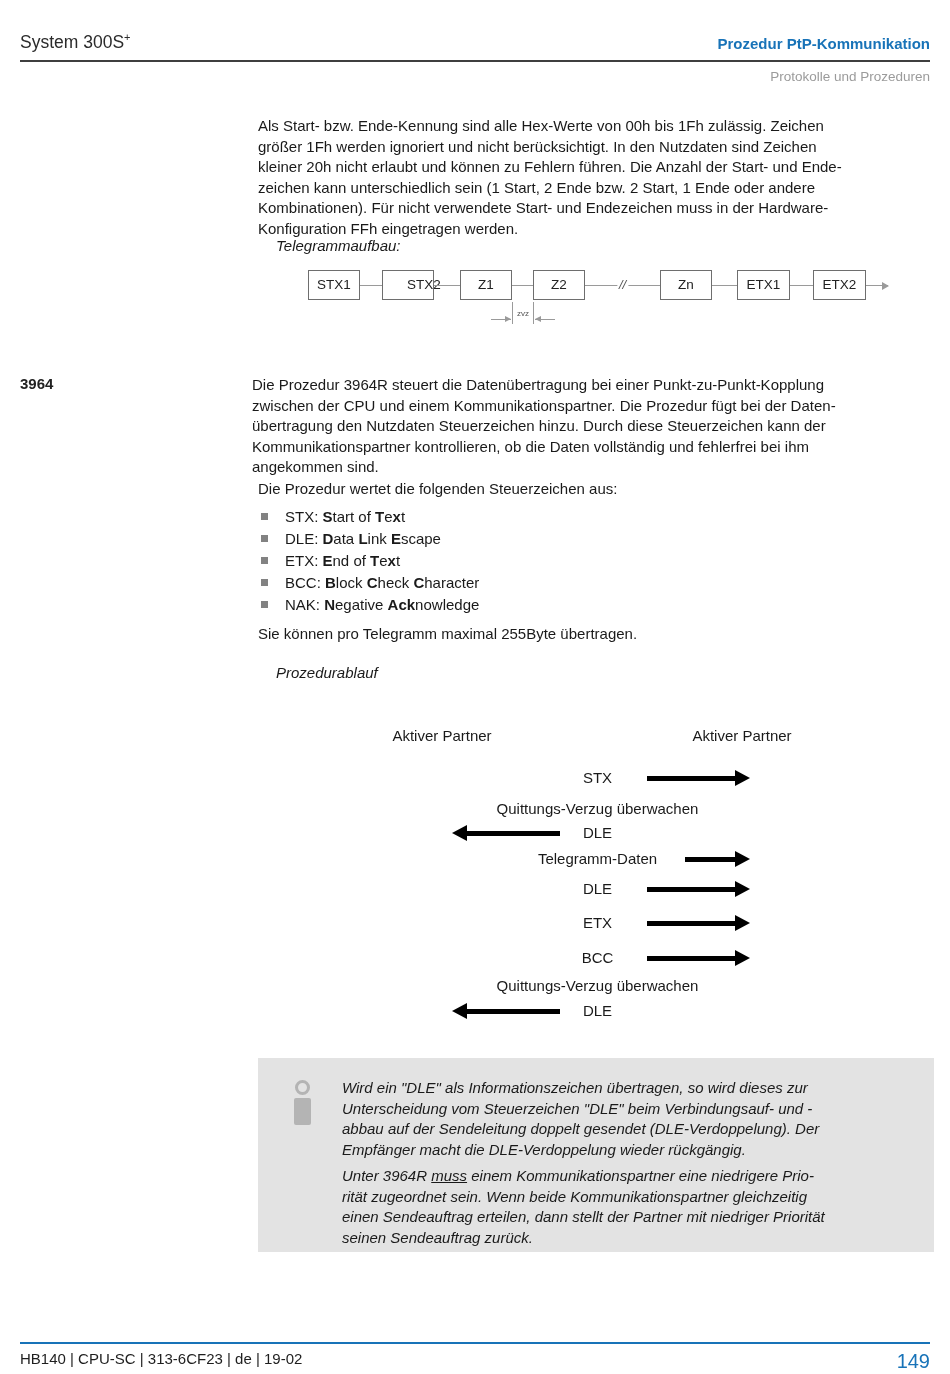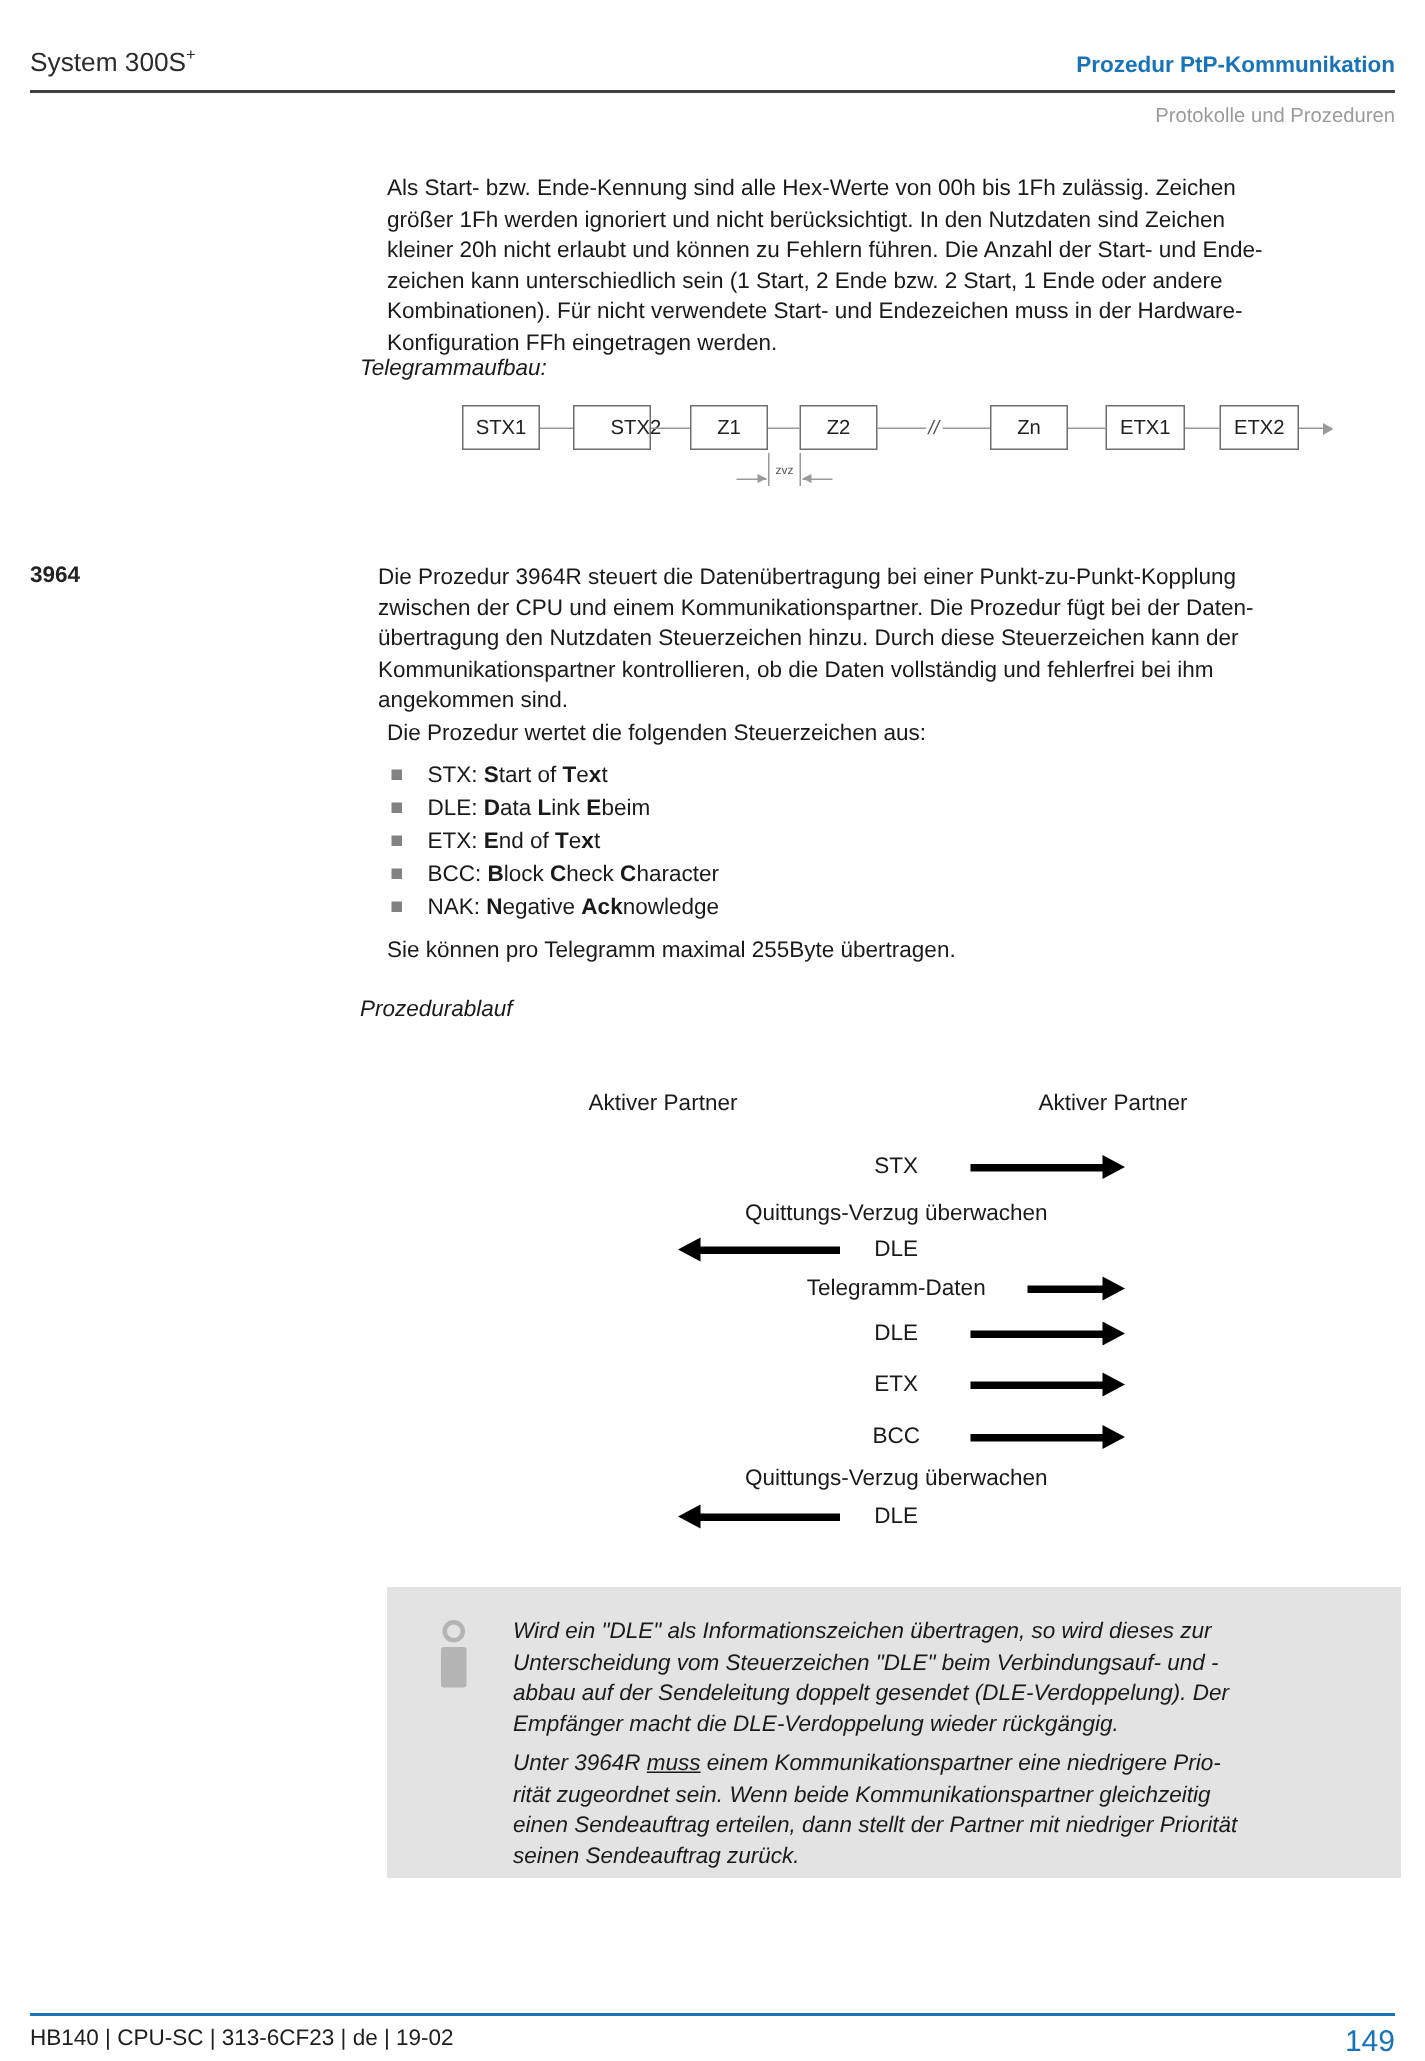--- a/index.html
+++ b/index.html
@@ -20,21 +20,21 @@
   
   .product-title{position:absolute;left:20px;top:31px;font-size:17.5px;color:#2b2b2b;}
   .product-title sup{font-size:11px;}
   .chapter-title{position:absolute;right:20px;top:35px;font-size:15px;font-weight:bold;color:var(--blue);}
   .header-rule{position:absolute;left:20px;right:20px;top:60px;height:2px;background:#3f3f3f;}
   .subchapter-title{position:absolute;right:20px;top:69px;font-size:13.5px;color:var(--gray-text);}
 
   
   .body-text{font-size:15px;line-height:20.5px;white-space:pre-line;}
   .intro{position:absolute;left:258px;top:116px;width:676px;}
-  .caption{position:absolute;left:240px;font-style:italic;font-size:15px;color:#1a1a1a;}
+  .caption{position:absolute;left:276px;font-style:italic;font-size:15px;color:#1a1a1a;}
   #caption-telegram{top:237px;}
   #caption-procedure{top:664px;}
   .margin-label{position:absolute;left:20px;top:375px;font-size:15px;font-weight:bold;color:#222;}
   #para-3964{position:absolute;left:252px;top:375px;width:676px;}
   #para-eval{position:absolute;left:258px;top:479px;width:676px;}
   #para-max{position:absolute;left:258px;top:624px;width:676px;}
 
   
   .telegram{position:absolute;left:258px;top:262px;width:676px;height:72px;}
   .tg-box{position:absolute;top:8px;height:30px;border:1px solid #6e6e6e;background:#fff;
@@ -135,21 +135,21 @@
 
 <div class="margin-label">3964</div>
 <div class="body-text" id="para-3964">Die Prozedur 3964R steuert die Datenübertragung bei einer Punkt-zu-Punkt-Kopplung
 zwischen der CPU und einem Kommunikationspartner. Die Prozedur fügt bei der Daten-
 übertragung den Nutzdaten Steuerzeichen hinzu. Durch diese Steuerzeichen kann der
 Kommunikationspartner kontrollieren, ob die Daten vollständig und fehlerfrei bei ihm
 angekommen sind.</div>
 <div class="body-text" id="para-eval">Die Prozedur wertet die folgenden Steuerzeichen aus:</div>
 <div class="bullet-list">
     <div class="bullet-item"><span class="bullet-square"></span><span class="bullet-text"><span>STX: </span><b>S</b><span>tart of </span><b>T</b><span>e</span><b>x</b><span>t</span></span></div>
-    <div class="bullet-item"><span class="bullet-square"></span><span class="bullet-text"><span>DLE: </span><b>D</b><span>ata </span><b>L</b><span>ink </span><b>E</b><span>beim</span></span></div>
+    <div class="bullet-item"><span class="bullet-square"></span><span class="bullet-text"><span>DLE: </span><b>D</b><span>ata </span><b>L</b><span>ink </span><b>E</b><span>scape</span></span></div>
     <div class="bullet-item"><span class="bullet-square"></span><span class="bullet-text"><span>ETX: </span><b>E</b><span>nd of </span><b>T</b><span>e</span><b>x</b><span>t</span></span></div>
     <div class="bullet-item"><span class="bullet-square"></span><span class="bullet-text"><span>BCC: </span><b>B</b><span>lock </span><b>C</b><span>heck </span><b>C</b><span>haracter</span></span></div>
     <div class="bullet-item"><span class="bullet-square"></span><span class="bullet-text"><span>NAK: </span><b>N</b><span>egative </span><b>Ack</b><span>nowledge</span></span></div>
   </div>
 <div class="body-text" id="para-max">Sie können pro Telegramm maximal 255Byte übertragen.</div>
 
 <div class="caption" id="caption-procedure">Prozedurablauf</div>
 
 <div class="sequence">
   <div class="seq-header" id="hdr-active">Aktiver Partner</div>

